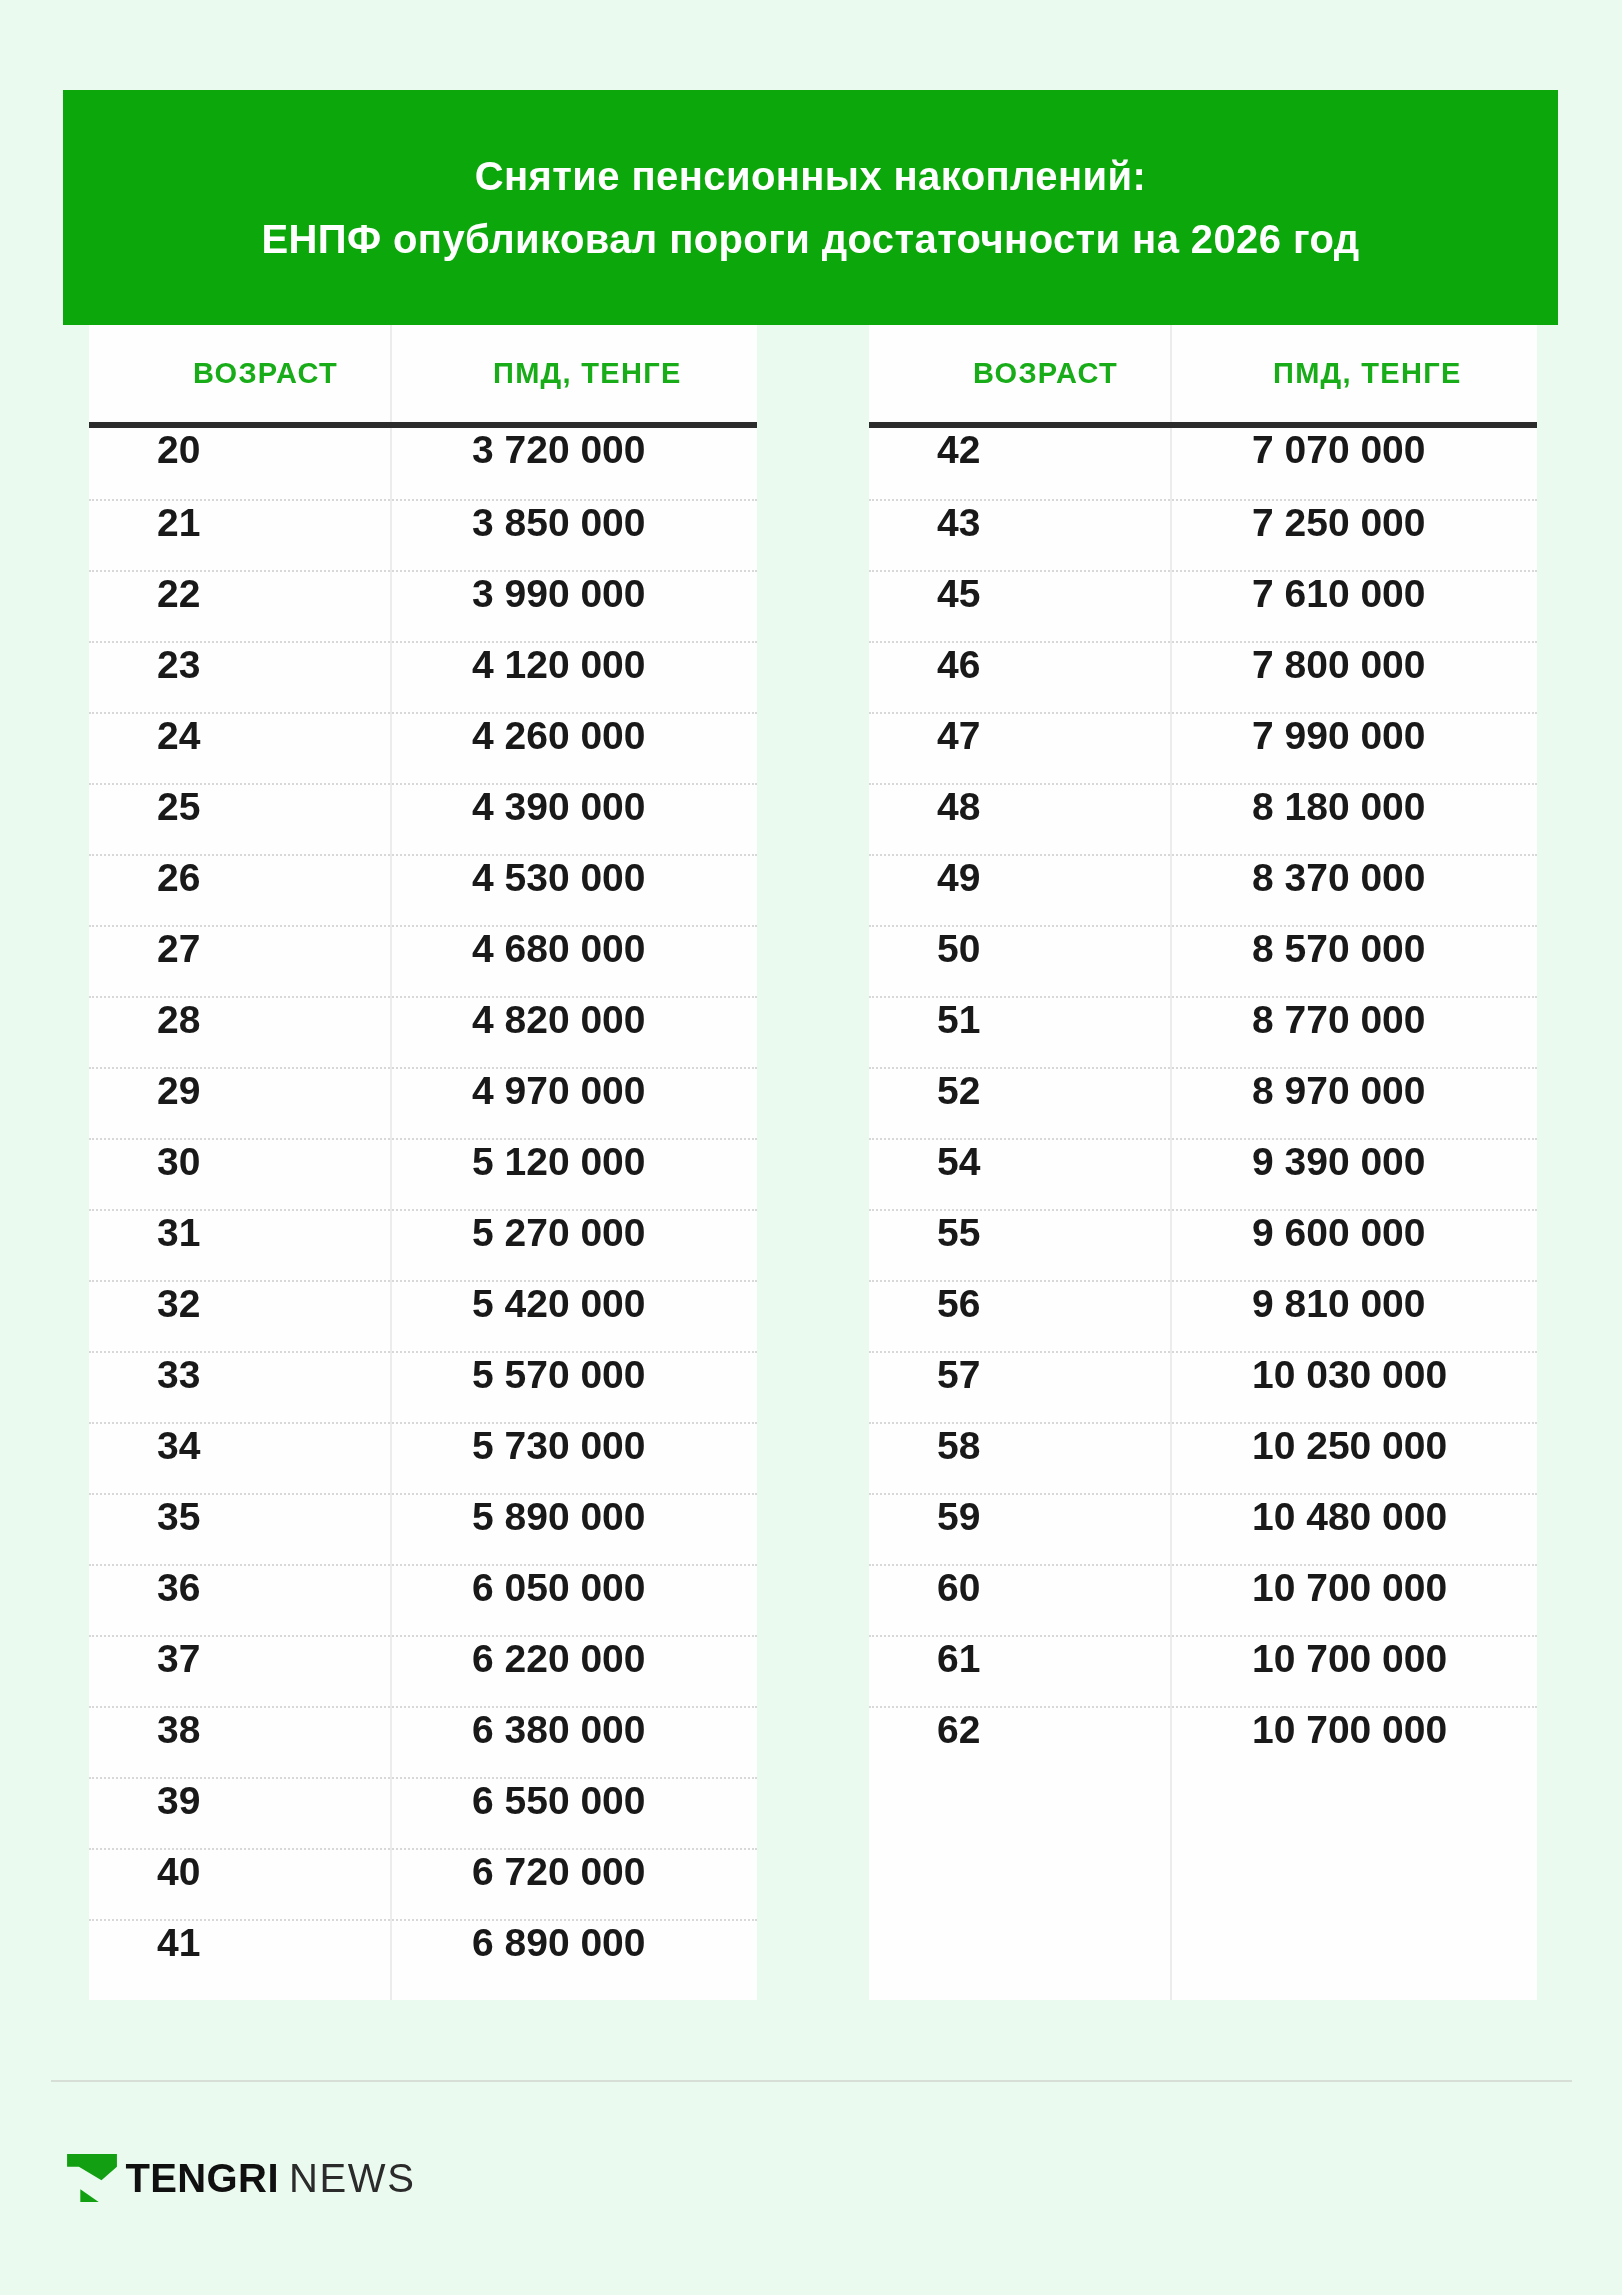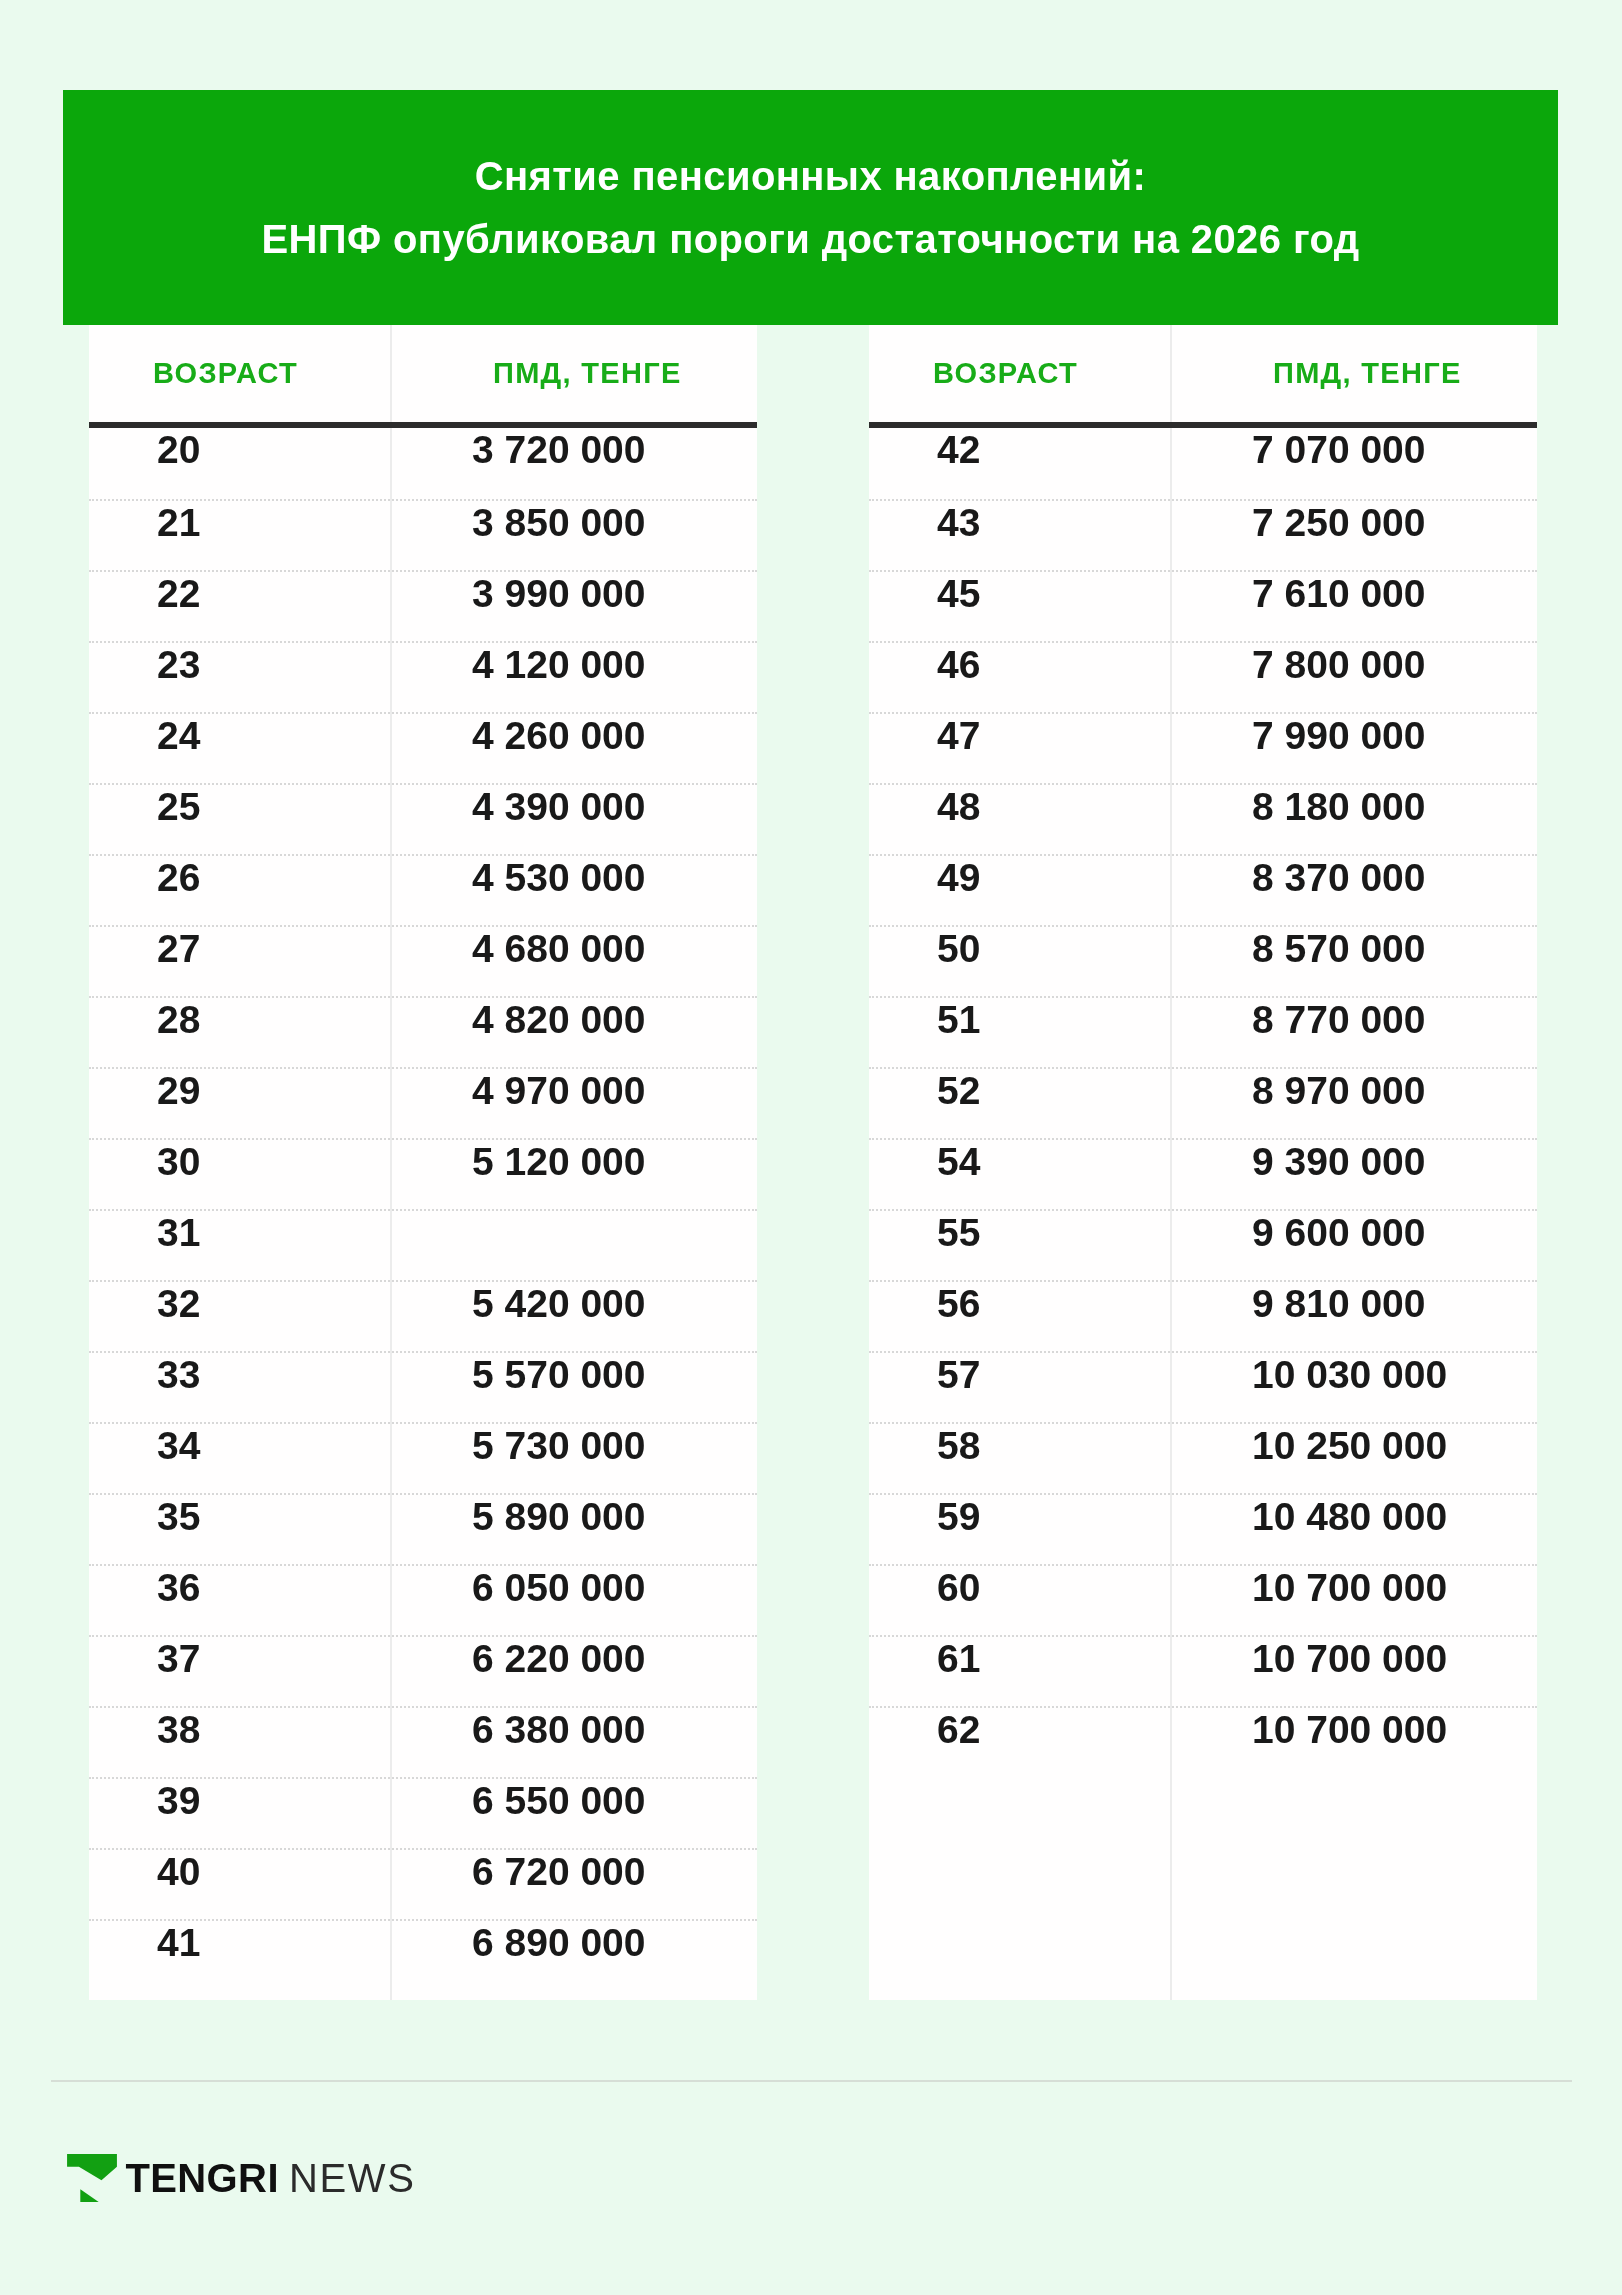--- a/index.html
+++ b/index.html
@@ -57,21 +57,21 @@
     border-bottom: 6px solid #2c2c2c;
     box-sizing: content-box;
     align-items: center;
   }
   .th {
     font-size: 29px;
     font-weight: 700;
     color: #18ac18;
     letter-spacing: 1.3px;
   }
-  .th.age { width: 360px; padding-left: 64px; box-sizing: border-box; }
+  .th.age { width: 360px; padding-left: 104px; box-sizing: border-box; }
   .th.amount { flex: 1; padding-left: 44px; }
 
   .rows { position: relative; }
   .row {
     height: 71px;
     display: flex;
     align-items: flex-start;
     box-sizing: border-box;
   }
   .row + .row { border-top: 2.5px dotted #d8d8d8; }
@@ -160,20 +160,21 @@
       <div class="row">
         <span class="cell age">29</span>
         <span class="cell amount">4 970 000</span>
       </div>
       <div class="row">
         <span class="cell age">30</span>
         <span class="cell amount">5 120 000</span>
       </div>
       <div class="row">
         <span class="cell age">31</span>
+        <span class="cell amount">5 270 000</span>
       </div>
       <div class="row">
         <span class="cell age">32</span>
         <span class="cell amount">5 420 000</span>
       </div>
       <div class="row">
         <span class="cell age">33</span>
         <span class="cell amount">5 570 000</span>
       </div>
       <div class="row">

